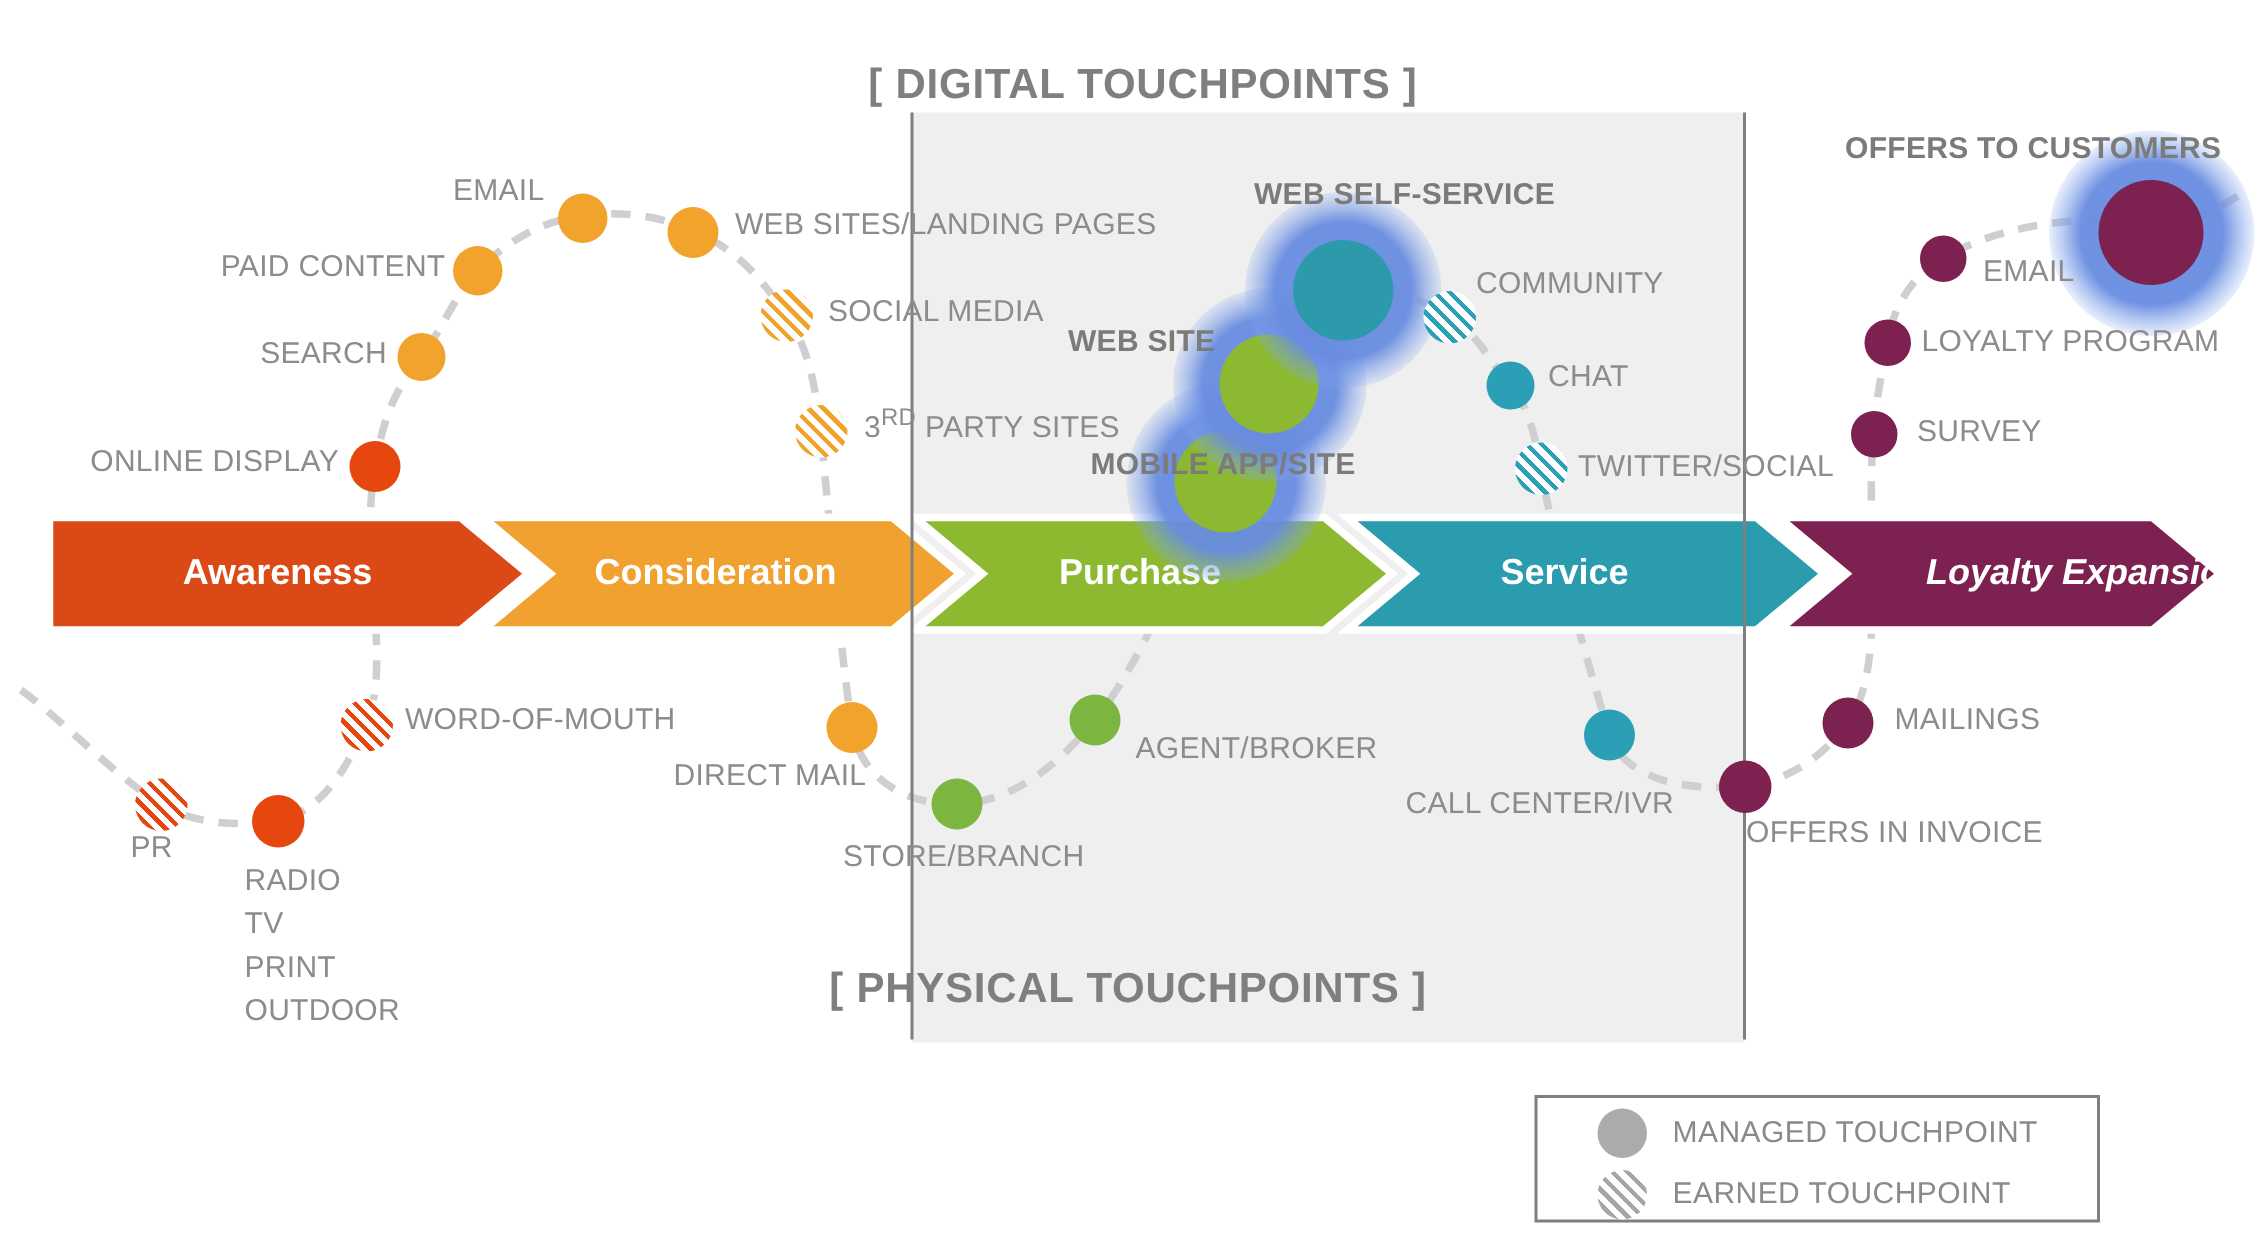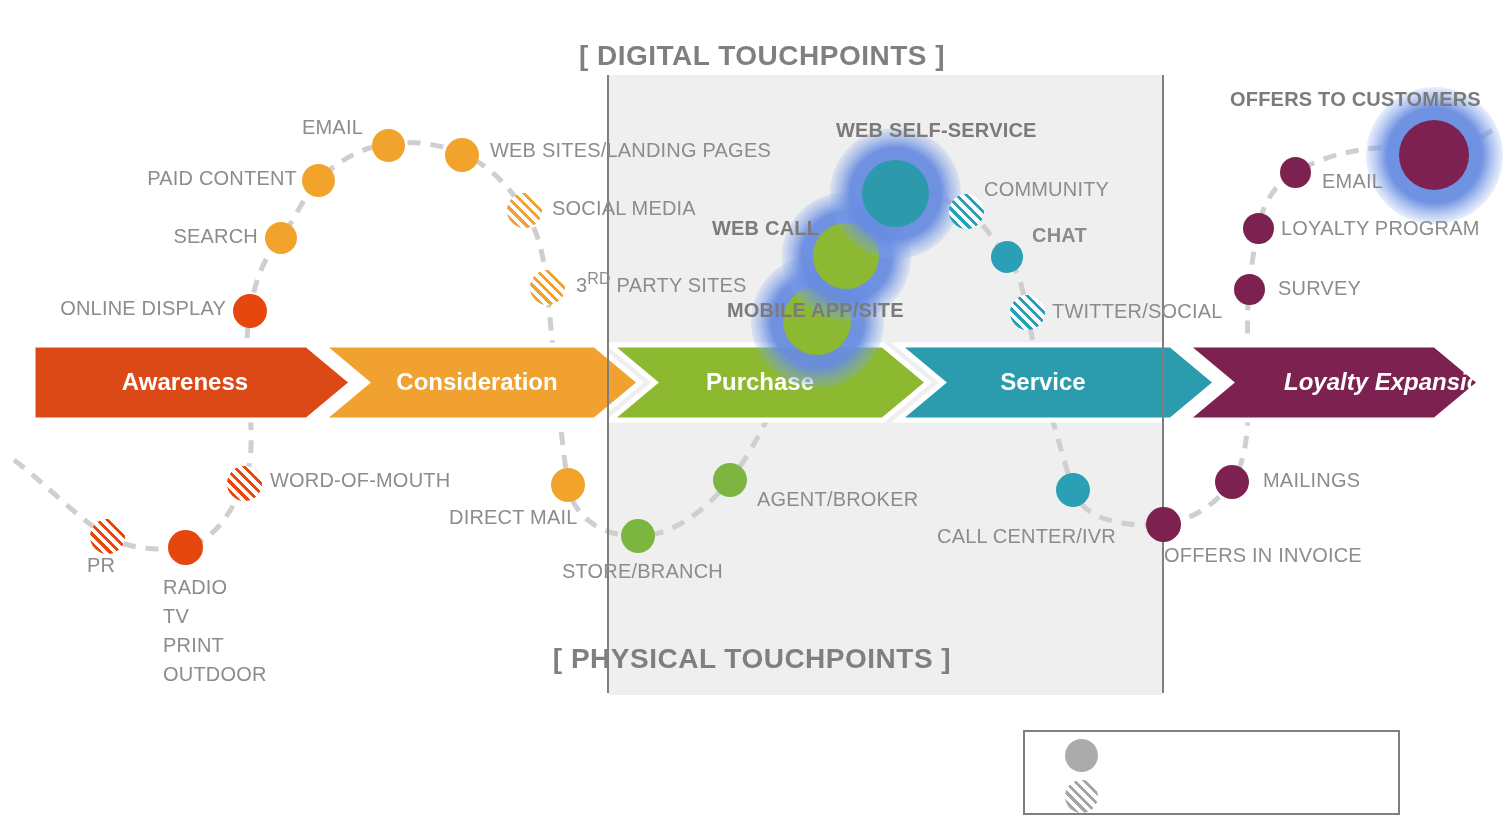--- a/index.html
+++ b/index.html
@@ -148,39 +148,41 @@
       <div class="tp-label" style="left: 87px; top: 554px;">PR</div>
       <div class="tp-label multiline" style="left: 163px; top: 573px;">RADIO
 TV
 PRINT
 OUTDOOR</div>
       <div class="tp-label" style="left: 270px; top: 469px;">WORD-OF-MOUTH</div>
       <div class="tp-label" style="left: 449px; top: 506px;">DIRECT MAIL</div>
       <div class="tp-label" style="left: 562px; top: 560px;">STORE/BRANCH</div>
       <div class="tp-label" style="left: 757px; top: 465px; margin-top: 23px;">AGENT/BROKER</div>
       <div class="tp-label bold" style="left: 727px; top: 299px; text-align: center;">MOBILE APP/SITE</div>
-      <div class="tp-label bold" style="left: 712px; top: 217px;">WEB CALL</div>
+      <div class="tp-label bold" style="left: 712px; top: 217px;">WEB SITE</div>
       <div class="tp-label bold" style="left: 836px; top: 119px;">WEB SELF-SERVICE</div>
       <div class="tp-label" style="left: 984px; top: 178px;">COMMUNITY</div>
-      <div class="tp-label" style="left: 1032px; top: 224px; font-weight: bold;">CHAT</div>
+      <div class="tp-label" style="left: 1032px; top: 240px;">CHAT</div>
       <div class="tp-label" style="left: 1052px; top: 300px;">TWITTER/SOCIAL</div>
       <div class="tp-label" style="left: 937px; top: 525px;">CALL CENTER/IVR</div>
       <div class="tp-label" style="left: 1164px; top: 544px;">OFFERS IN INVOICE</div>
       <div class="tp-label" style="left: 1263px; top: 469px;">MAILINGS</div>
       <div class="tp-label" style="left: 1278px; top: 277px;">SURVEY</div>
       <div class="tp-label" style="left: 1281px; top: 217px;">LOYALTY PROGRAM</div>
       <div class="tp-label" style="left: 1322px; top: 170px;">EMAIL</div>
       <div class="tp-label bold" style="left: 1230px; top: 88px;">OFFERS TO CUSTOMERS</div>
     </div>
 
   <div class="big-title" style="left:452px;top:40px;">[ DIGITAL TOUCHPOINTS ]</div>
   <div class="big-title" style="left:442px;top:643px;">[ PHYSICAL TOUCHPOINTS ]</div>
 
   <div class="legend">
     <div class="legend-item" style="top:6px;">
       <span class="swatch solid"></span>
+      <span class="legend-text">MANAGED TOUCHPOINT</span>
     </div>
     <div class="legend-item" style="top:47px;">
       <span class="swatch hatched"></span>
+      <span class="legend-text">EARNED TOUCHPOINT</span>
     </div>
   </div>
 
 </div>
 
 </body></html>

